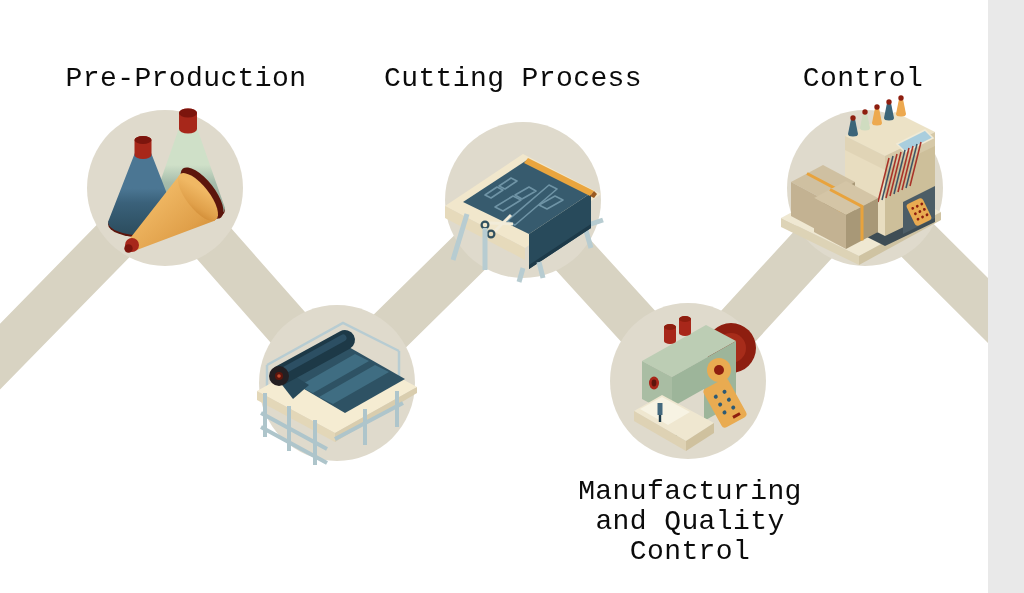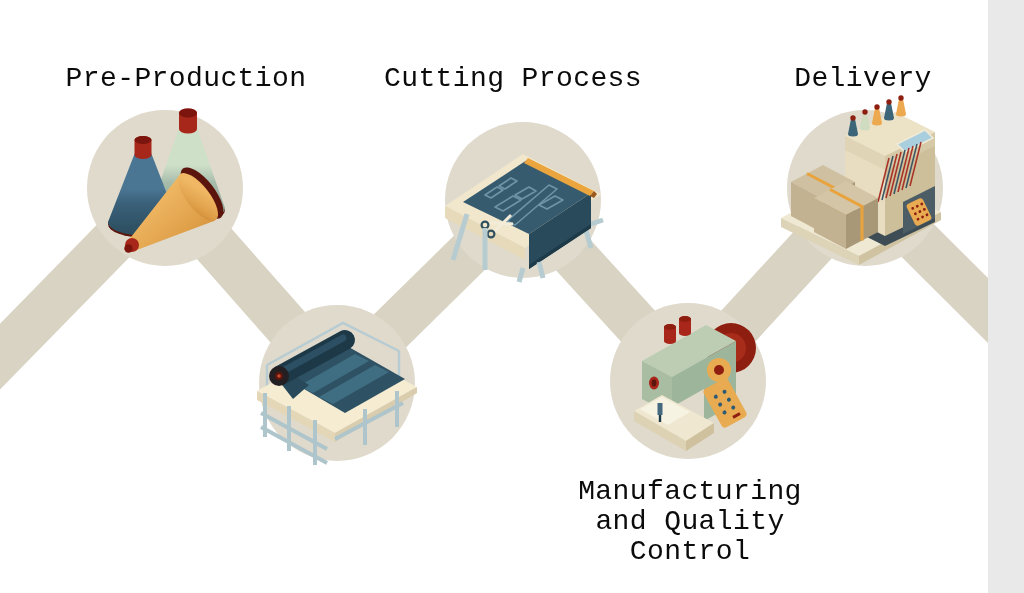--- a/index.html
+++ b/index.html
@@ -270,14 +270,14 @@
         <polygon points="39,100 71,117 71,151 39,134" fill="#c3b292"></polygon>
         <polygon points="71,117 103,100 103,134 71,151" fill="#a89877"></polygon>
         <polyline points="55,91.5 87,108.5 87,142.5" stroke="#e8a33d" stroke-width="3" fill="none"></polyline>
       </g>
     </svg>
   </div>
 
   <div class="step-label top" style="left:186px;top:63px">Pre-Production</div>
   <div class="step-label bottom wrap" style="left:690px;top:477px">Manufacturing and Quality Control</div>
   <div class="step-label top" style="left:513px;top:63px">Cutting Process</div>
-  <div class="step-label top" style="left:863px;top:63px">Delivery</div>
+  <div class="step-label top" style="left:863px;top:63px">Control</div>
 </div>
 
 </body></html>

